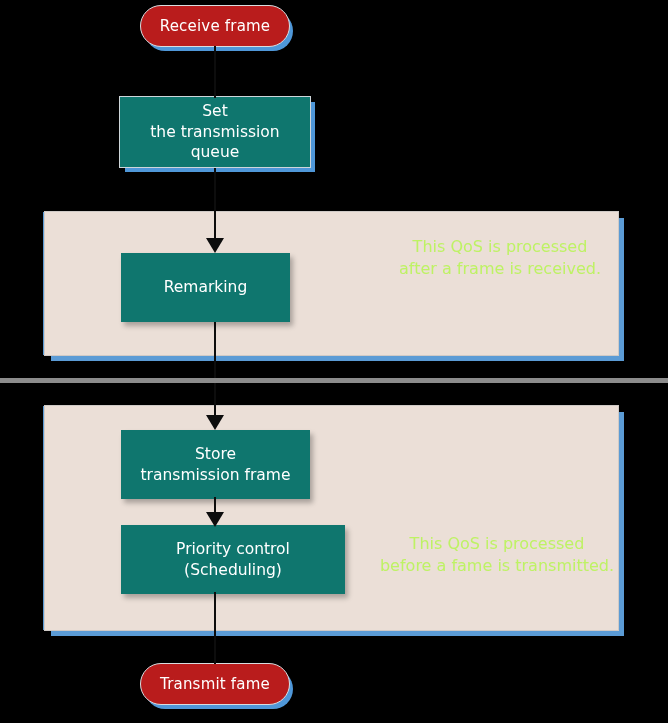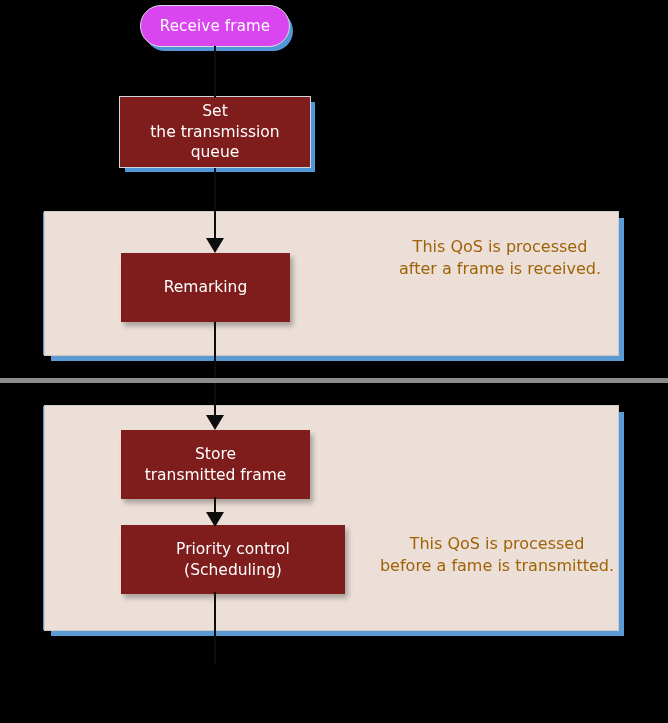--- a/index.html
+++ b/index.html
@@ -15,38 +15,38 @@
     width: 668px;
     height: 723px;
     background: #000000;
     overflow: hidden;
   }
 
   
   .pill {
     position: absolute;
     box-sizing: border-box;
-    background: #d946ef;
+    background: #b91c1c;
     border: 1px solid #d9dde0;
     border-radius: 999px;
     color: #ffffff;
     display: flex;
     align-items: center;
     justify-content: center;
     font-size: 15px;
     letter-spacing: 0.2px;
     box-shadow: 4px 5px 0 -1px #4f97d8;
     z-index: 6;
   }
 
   
   .proc {
     position: absolute;
     box-sizing: border-box;
-    background: #7f1d1d;
+    background: #0f766e;
     color: #ffffff;
     display: flex;
     align-items: center;
     justify-content: center;
     text-align: center;
     font-size: 15.5px;
     line-height: 1.35;
     z-index: 6;
     box-shadow: 3px 4px 5px rgba(0,0,0,0.28);
   }
@@ -59,21 +59,21 @@
   .panel {
     position: absolute;
     box-sizing: border-box;
     background: #ebdfd7;
     border: 1px solid #cfcac6;
     box-shadow: 6px 6px 0 -1px #5b9bd5, -2px 0 0 -1px #5b9bd5;
     z-index: 2;
   }
   .panel-note {
     position: absolute;
-    color: #a16207;
+    color: #bef264;
     font-size: 16px;
     line-height: 1.38;
     text-align: center;
     white-space: pre-line;
     z-index: 5;
   }
 
   
   .conn {
     position: absolute;
@@ -134,19 +134,20 @@
 
   <div class="pill" style="left:140px; top:5px; width:150px; height:42px;">Receive frame</div>
 
   <div class="proc edged" style="left:119px; top:96px; width:192px; height:72px; white-space:pre-line;">Set
 the transmission
 queue</div>
 
   <div class="proc" style="left:121px; top:253px; width:169px; height:69px;">Remarking</div>
 
   <div class="proc" style="left:121px; top:430px; width:189px; height:69px; white-space:pre-line;">Store
-transmitted frame</div>
+transmission frame</div>
 
   <div class="proc" style="left:121px; top:525px; width:224px; height:69px; white-space:pre-line;">Priority control
 (Scheduling)</div>
 
+  <div class="pill" style="left:140px; top:663px; width:150px; height:42px;">Transmit fame</div>
 
 </div>
 
 </body></html>

